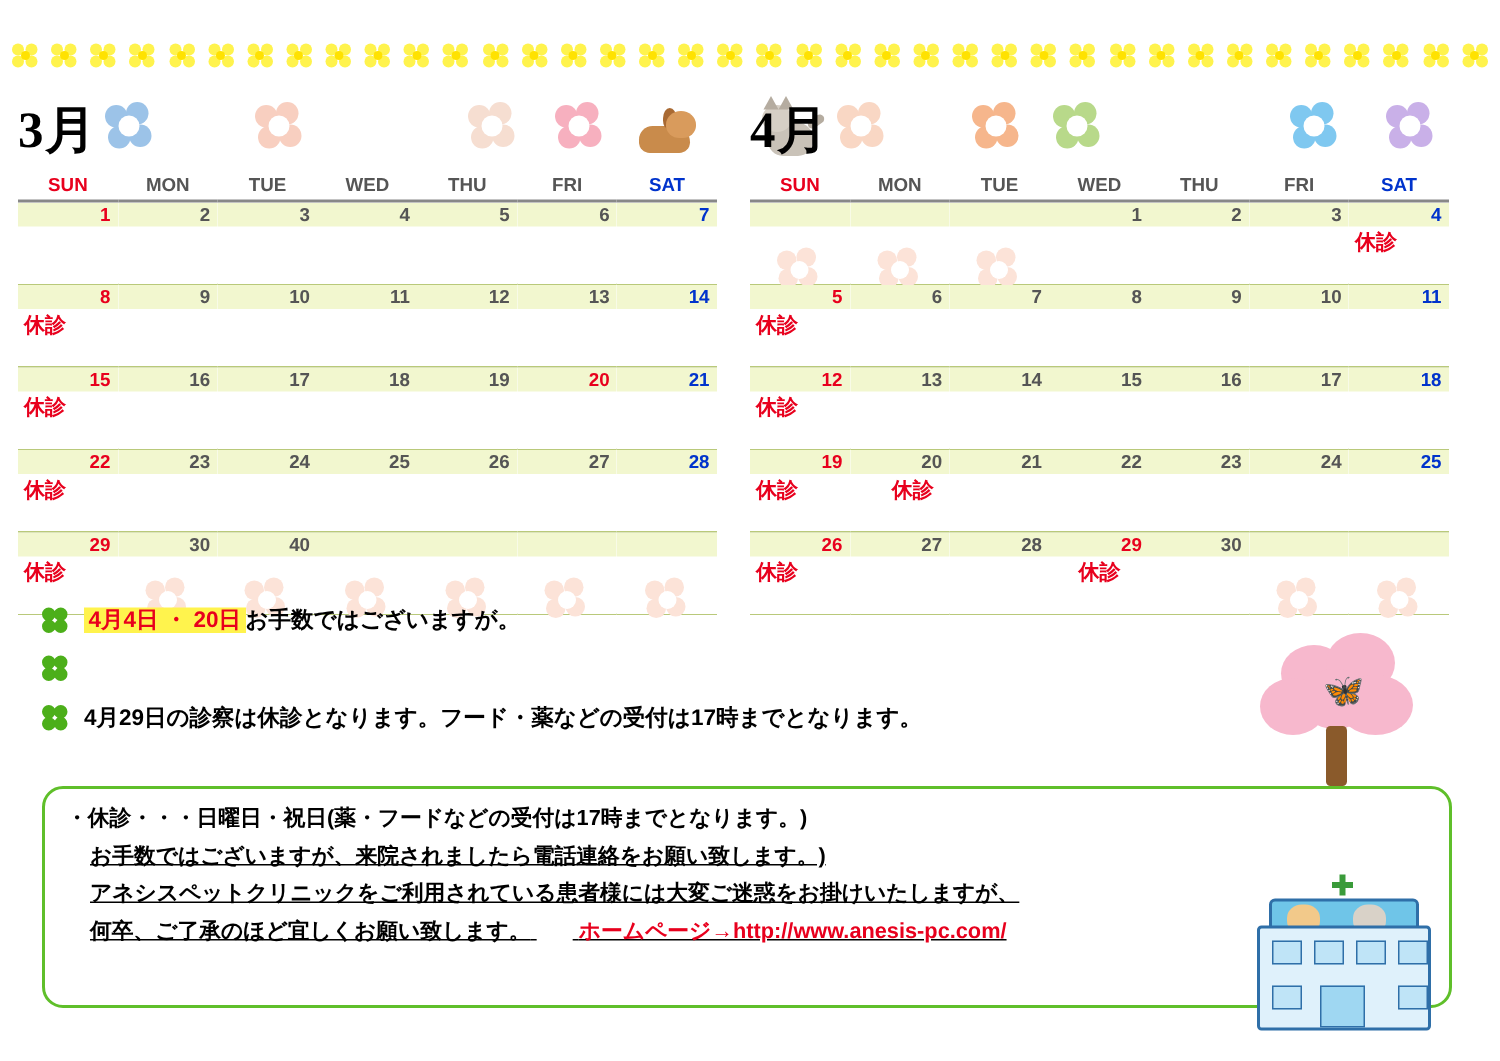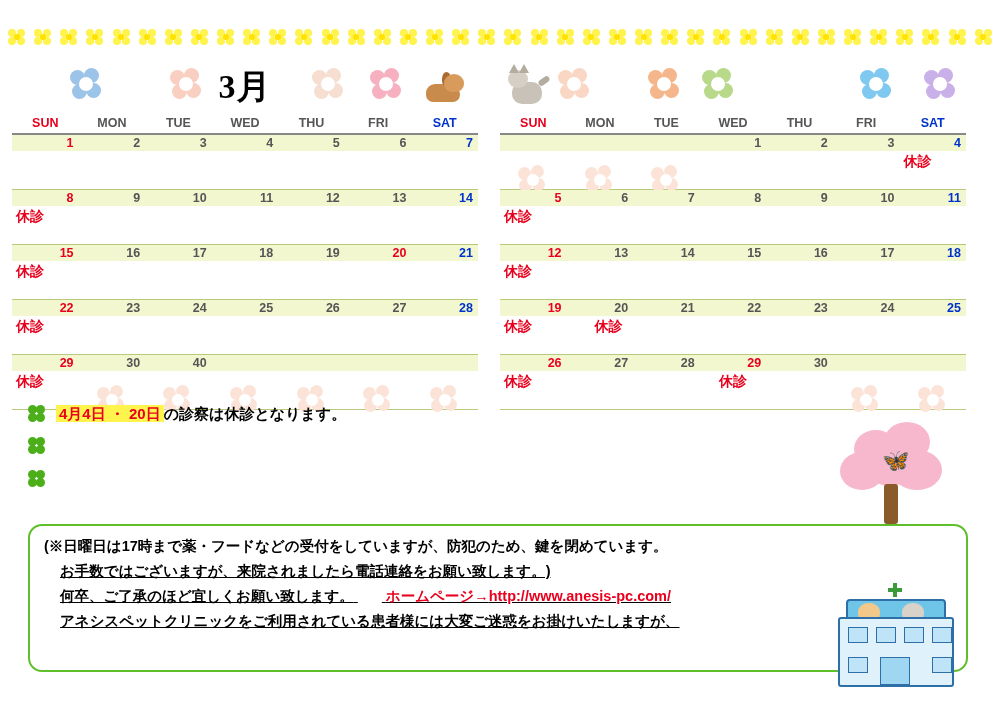--- a/index.html
+++ b/index.html
@@ -33,21 +33,21 @@
     position:absolute;top:60px;width:466px;
   }
   .cal.left{left:12px;}
   .cal.right{left:500px;}
 
   .cal-head{
     height:54px;position:relative;
   }
   .month-title{
     position:absolute;left:0;right:0;top:4px;
-    text-align:center;font-size:34px;font-weight:bold;color:#000;
+    font-size:34px;font-weight:bold;color:#000;
     font-family:"Liberation Serif", serif;
     letter-spacing:1px;
   }
   .deco-flower{
     position:absolute;width:34px;height:34px;top:8px;
   }
   .deco-flower .pet{
     position:absolute;width:15px;height:15px;border-radius:50%;
   }
   .deco-flower .ctr{
@@ -714,20 +714,21 @@
       <span class="pet" style="background:#f6b68c;left:16px;top:15px;"></span>
       <span class="ctr" style="left:9px;top:9px;"></span>
     </div>
     <div class="deco-flower" style="left:202px;">
       <span class="pet" style="background:#b8d98a;left:0;top:2px;"></span>
       <span class="pet" style="background:#b8d98a;left:14px;top:0;"></span>
       <span class="pet" style="background:#b8d98a;left:2px;top:16px;"></span>
       <span class="pet" style="background:#b8d98a;left:16px;top:15px;"></span>
       <span class="ctr" style="left:9px;top:9px;"></span>
     </div>
+    <div class="month-title">4月</div>
     <div class="deco-flower" style="left:360px;">
       <span class="pet" style="background:#7fc8f0;left:0;top:2px;"></span>
       <span class="pet" style="background:#7fc8f0;left:14px;top:0;"></span>
       <span class="pet" style="background:#7fc8f0;left:2px;top:16px;"></span>
       <span class="pet" style="background:#7fc8f0;left:16px;top:15px;"></span>
       <span class="ctr" style="left:9px;top:9px;"></span>
     </div>
     <div class="deco-flower" style="left:424px;">
       <span class="pet" style="background:#c9b0e8;left:0;top:2px;"></span>
       <span class="pet" style="background:#c9b0e8;left:14px;top:0;"></span>
@@ -958,59 +959,60 @@
 </div>
 
 <div class="notes">
   <div class="note-line">
     <span class="clover">
         <i></i>
         <i></i>
         <i></i>
         <i></i>
       </span>
-    <span class="note-txt"><span class="hl">4月4日 ・ 20日</span><span>の診察は休診となります。</span></span>
+    <span class="note-txt"><span class="hl">4月4日 ・ 20日</span><span>お手数ではございますが。</span></span>
   </div>
   <div class="note-line">
     <span class="clover">
         <i></i>
         <i></i>
         <i></i>
         <i></i>
       </span>
   </div>
   <div class="note-line" style="margin-top:14px;">
     <span class="clover">
         <i></i>
         <i></i>
         <i></i>
         <i></i>
       </span>
+    <span class="note-txt">4月29日の診察は休診となります。フード・薬などの受付は17時までとなります。</span>
   </div>
 </div>
 
 <div class="tree">
   <div class="blossom" style="left:22px;top:12px;width:44px;height:38px;"></div>
   <div class="blossom" style="left:52px;top:4px;width:46px;height:40px;"></div>
   <div class="blossom" style="left:8px;top:34px;width:44px;height:38px;"></div>
   <div class="blossom" style="left:60px;top:32px;width:50px;height:40px;"></div>
   <div class="blossom" style="left:34px;top:28px;width:48px;height:40px;"></div>
   <div class="trunk"></div>
   <div class="butterfly">🦋</div>
 </div>
 
 <div class="infobox">
-  <p>(※日曜日は17時まで薬・フードなどの受付をしていますが、防犯のため、鍵を閉めています。</p>
+  <p>・休診・・・日曜日・祝日(薬・フードなどの受付は17時までとなります。)</p>
   <p class="indent">お手数ではございますが、来院されましたら電話連絡をお願い致します。)</p>
+  <p class="indent">アネシスペットクリニックをご利用されている患者様には大変ご迷惑をお掛けいたしますが、</p>
   <p class="indent">
     <span>何卒、ご了承のほど宜しくお願い致します。</span>
     <span style="display:inline-block;width:24px;"></span>
     <span class="hp-label">ホームページ→</span><span class="url">http://www.anesis-pc.com/</span>
   </p>
-  <p class="indent">アネシスペットクリニックをご利用されている患者様には大変ご迷惑をお掛けいたしますが、</p>
 </div>
 
 <div class="hospital">
   <div class="hosp-roof"></div>
   <div class="cross">
       <i></i>
       <i></i>
     </div>
   <div class="pet-face dog"></div>
   <div class="pet-face cat"></div>

